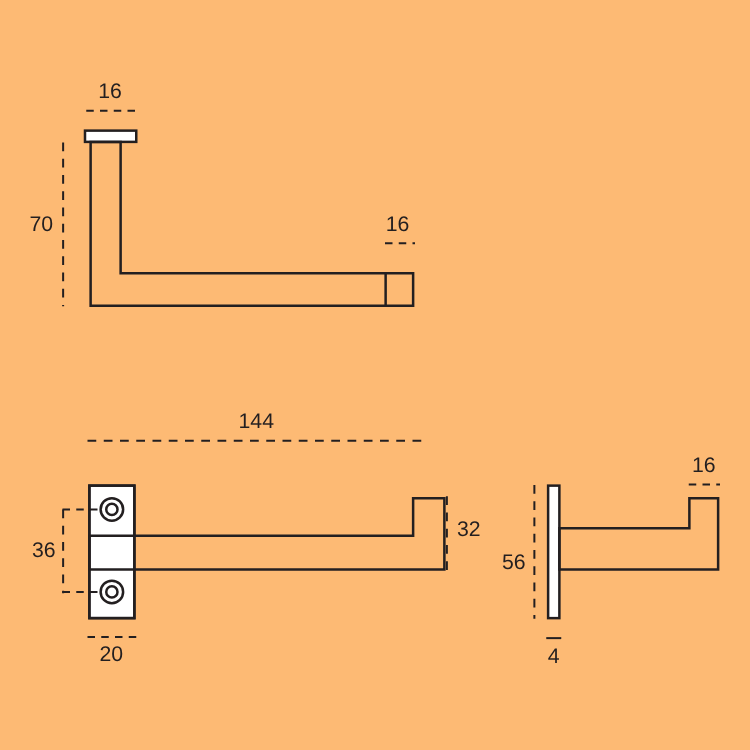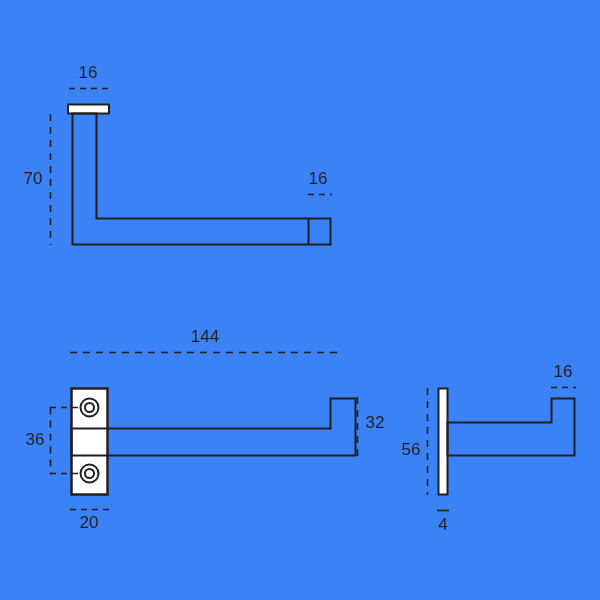--- a/index.html
+++ b/index.html
@@ -12,21 +12,21 @@
     width: 600px;
     height: 600px;
     font-family: "Liberation Sans", sans-serif;
     color: #231f20;
     overflow: hidden;
   }
   #drawing-root {
     position: relative;
     width: 600px;
     height: 600px;
-    background: #3b82f6;
+    background: #fdba74;
   }
   svg.drawing-canvas {
     display: block;
     width: 600px;
     height: 600px;
   }
   .dim-text {
     font-family: "Liberation Sans", sans-serif;
     font-size: 17px;
     fill: #231f20;

